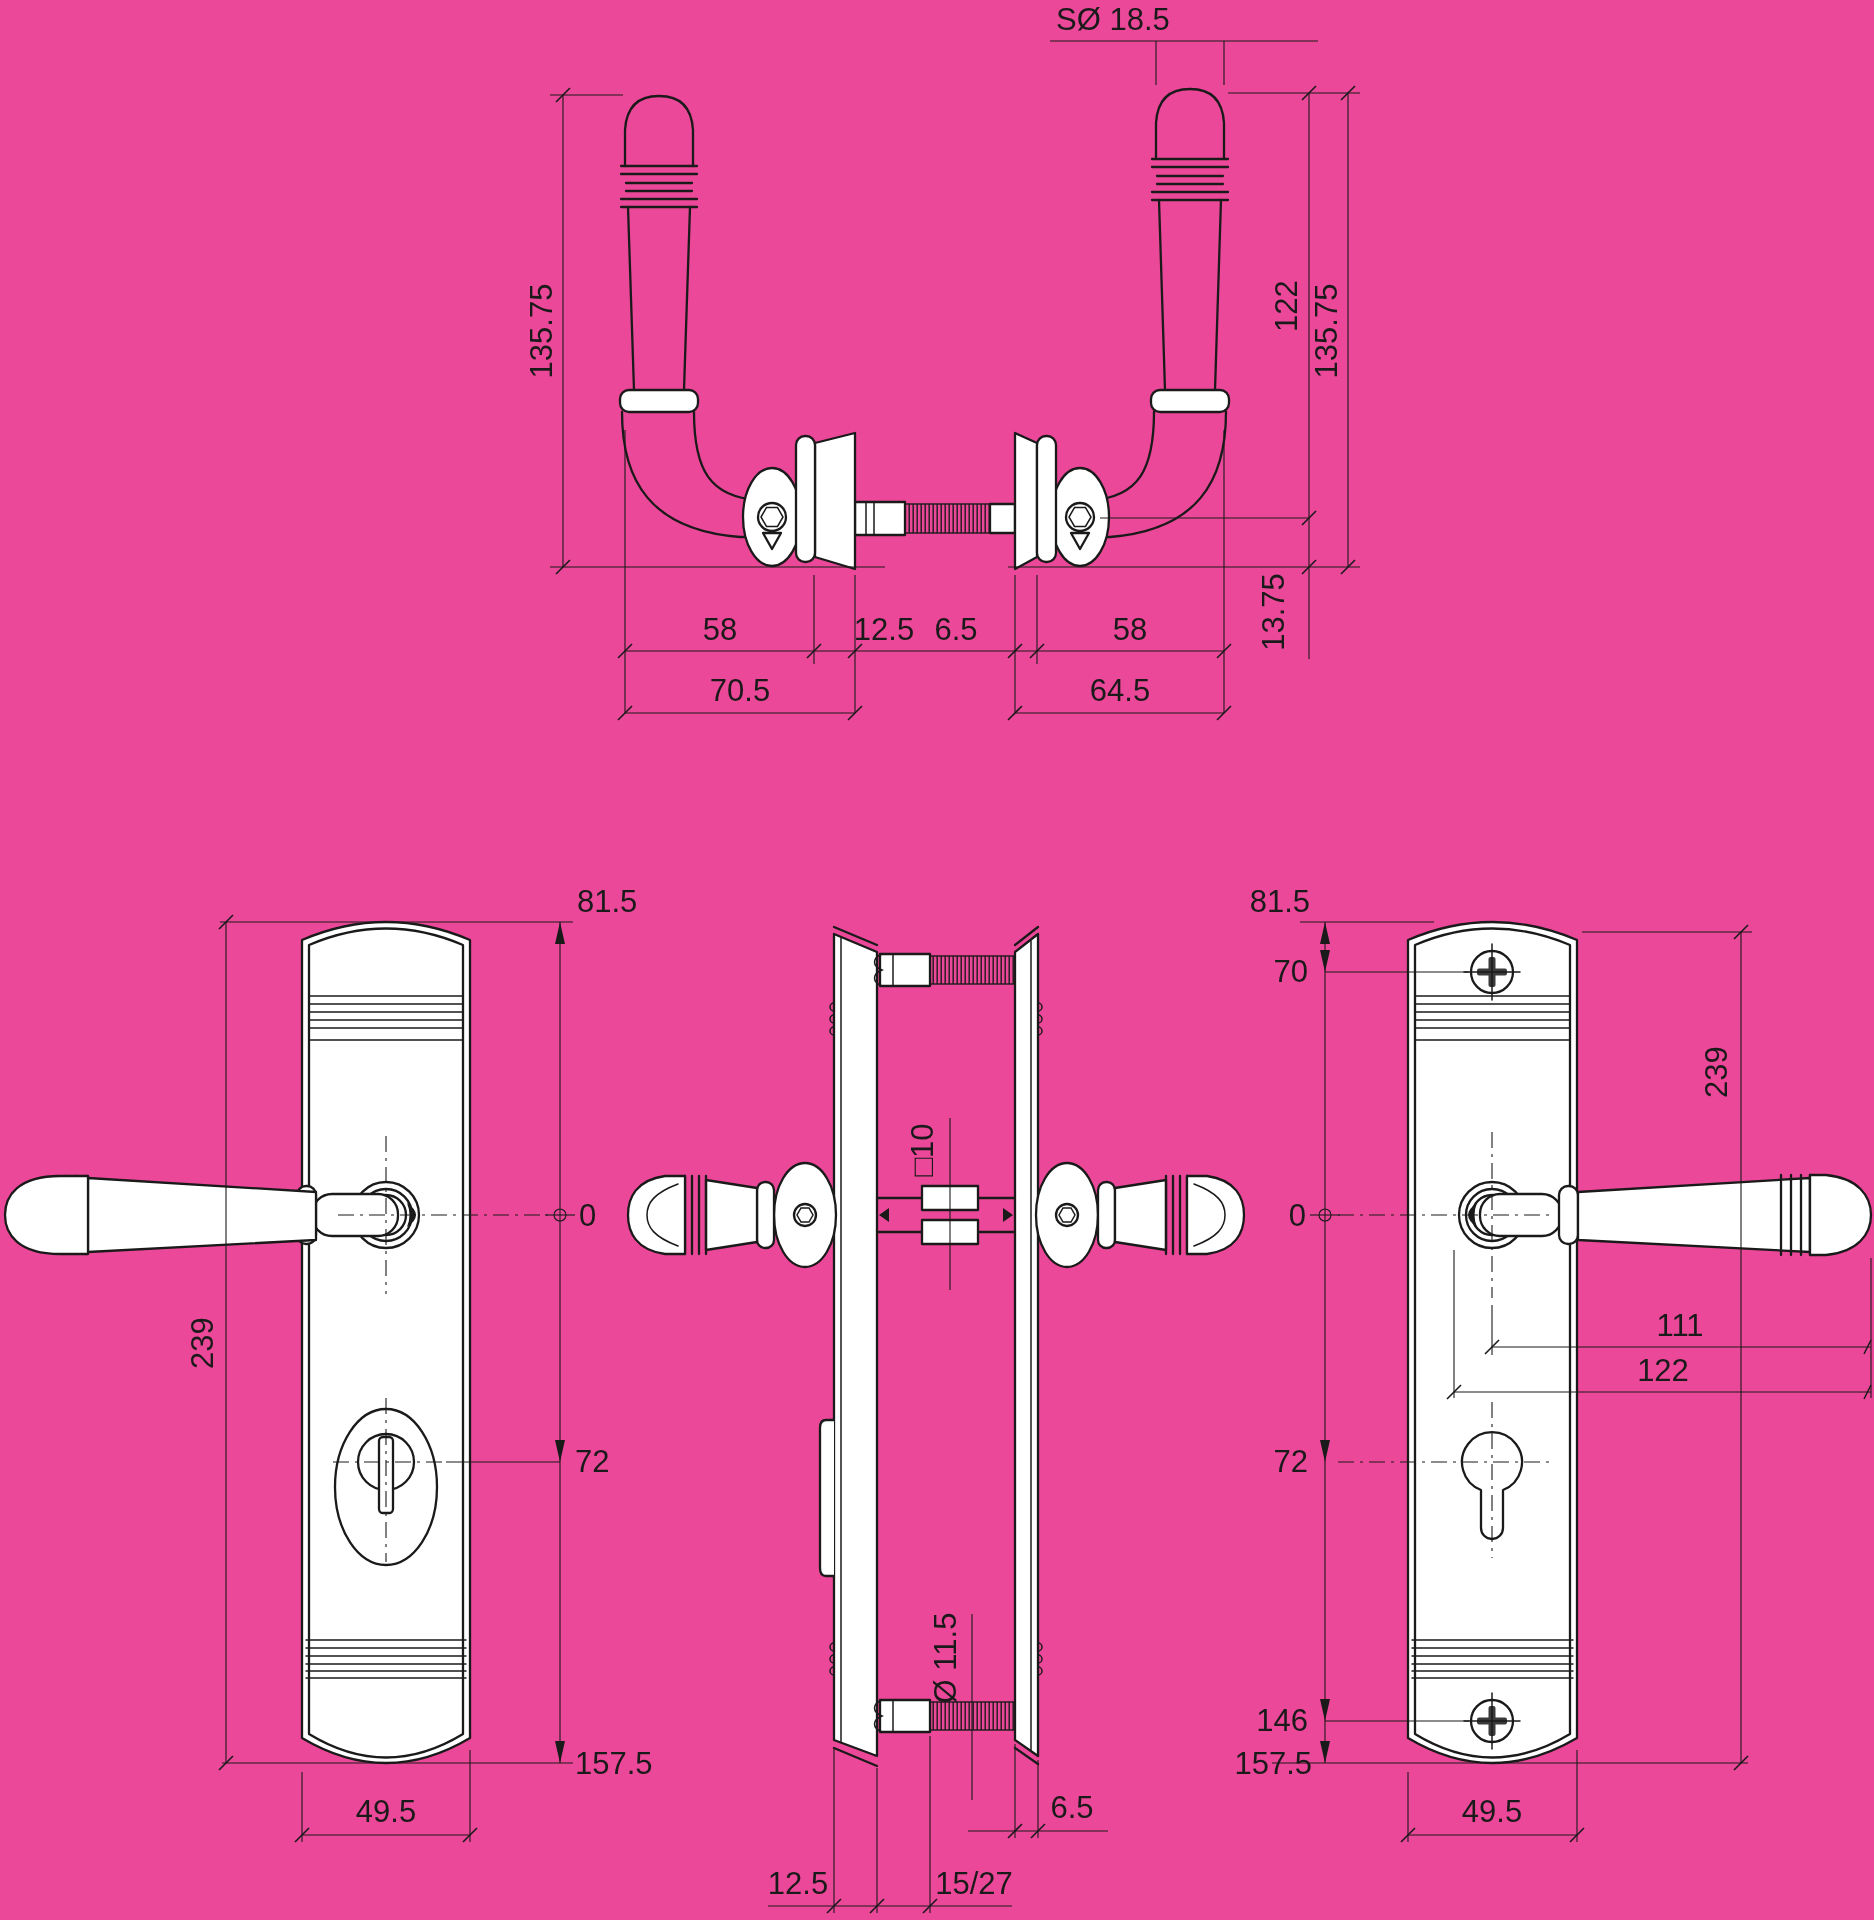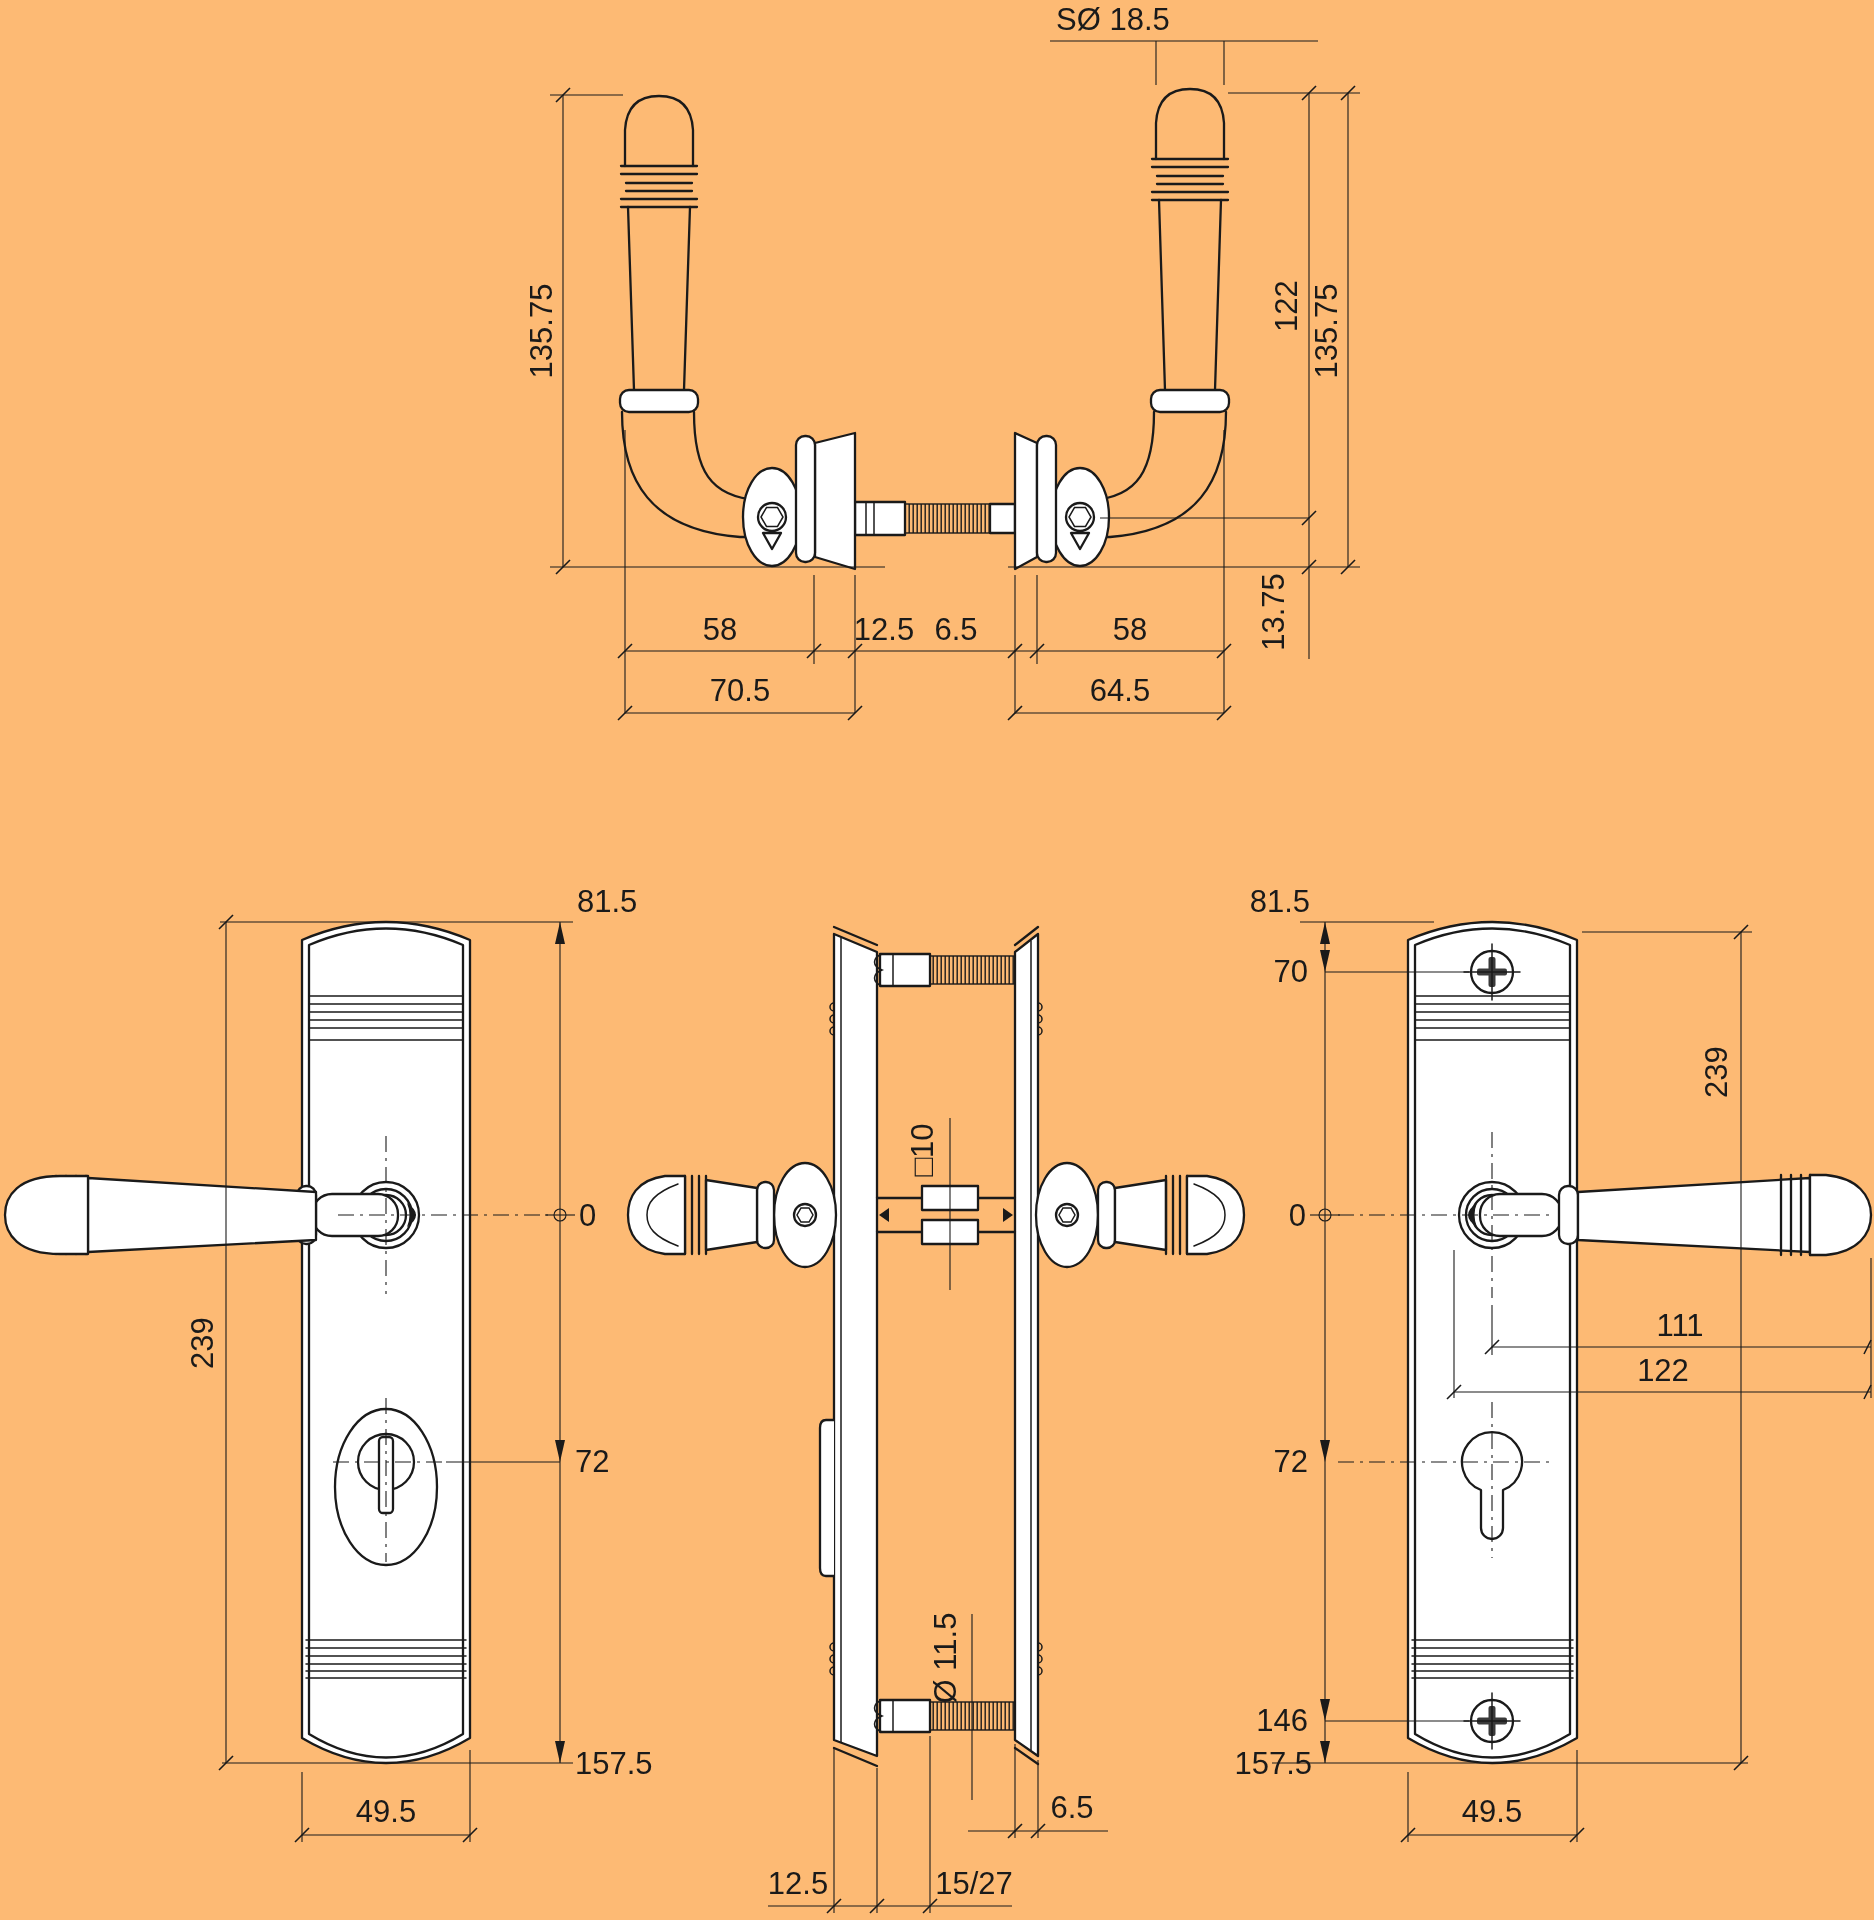--- a/index.html
+++ b/index.html
@@ -1,16 +1,16 @@
 <!DOCTYPE html>
 <html><head>
 <meta charset="utf-8">
 <style>
   html,body{margin:0;padding:0;background:#ffffff;}
-  .stage{position:relative;width:1874px;height:1920px;background:#fdba74;overflow:hidden;
+  .stage{position:relative;width:1874px;height:1920px;background:#ec4899;overflow:hidden;
          font-family:"Liberation Sans","DejaVu Sans",sans-serif;}
   svg{display:block}
   svg text{font-family:"Liberation Sans","DejaVu Sans",sans-serif;font-size:31px;fill:#1a1a1a;}
   .obj{stroke:#1a1a1a;stroke-width:2.3;fill:none;stroke-linecap:round;stroke-linejoin:round;}
   .objw{stroke:#1a1a1a;stroke-width:2.3;fill:#ffffff;stroke-linejoin:round;}
   .det{stroke:#1a1a1a;stroke-width:1.5;fill:none;stroke-linecap:round;}
   .dim{stroke:#1a1a1a;stroke-width:1.1;fill:none;}
   .cl{stroke:#1a1a1a;stroke-width:1.1;fill:none;stroke-dasharray:16 6 3 6;}
   .tick{stroke:#1a1a1a;stroke-width:1.6;}
   .arr{fill:#1a1a1a;stroke:none;}

